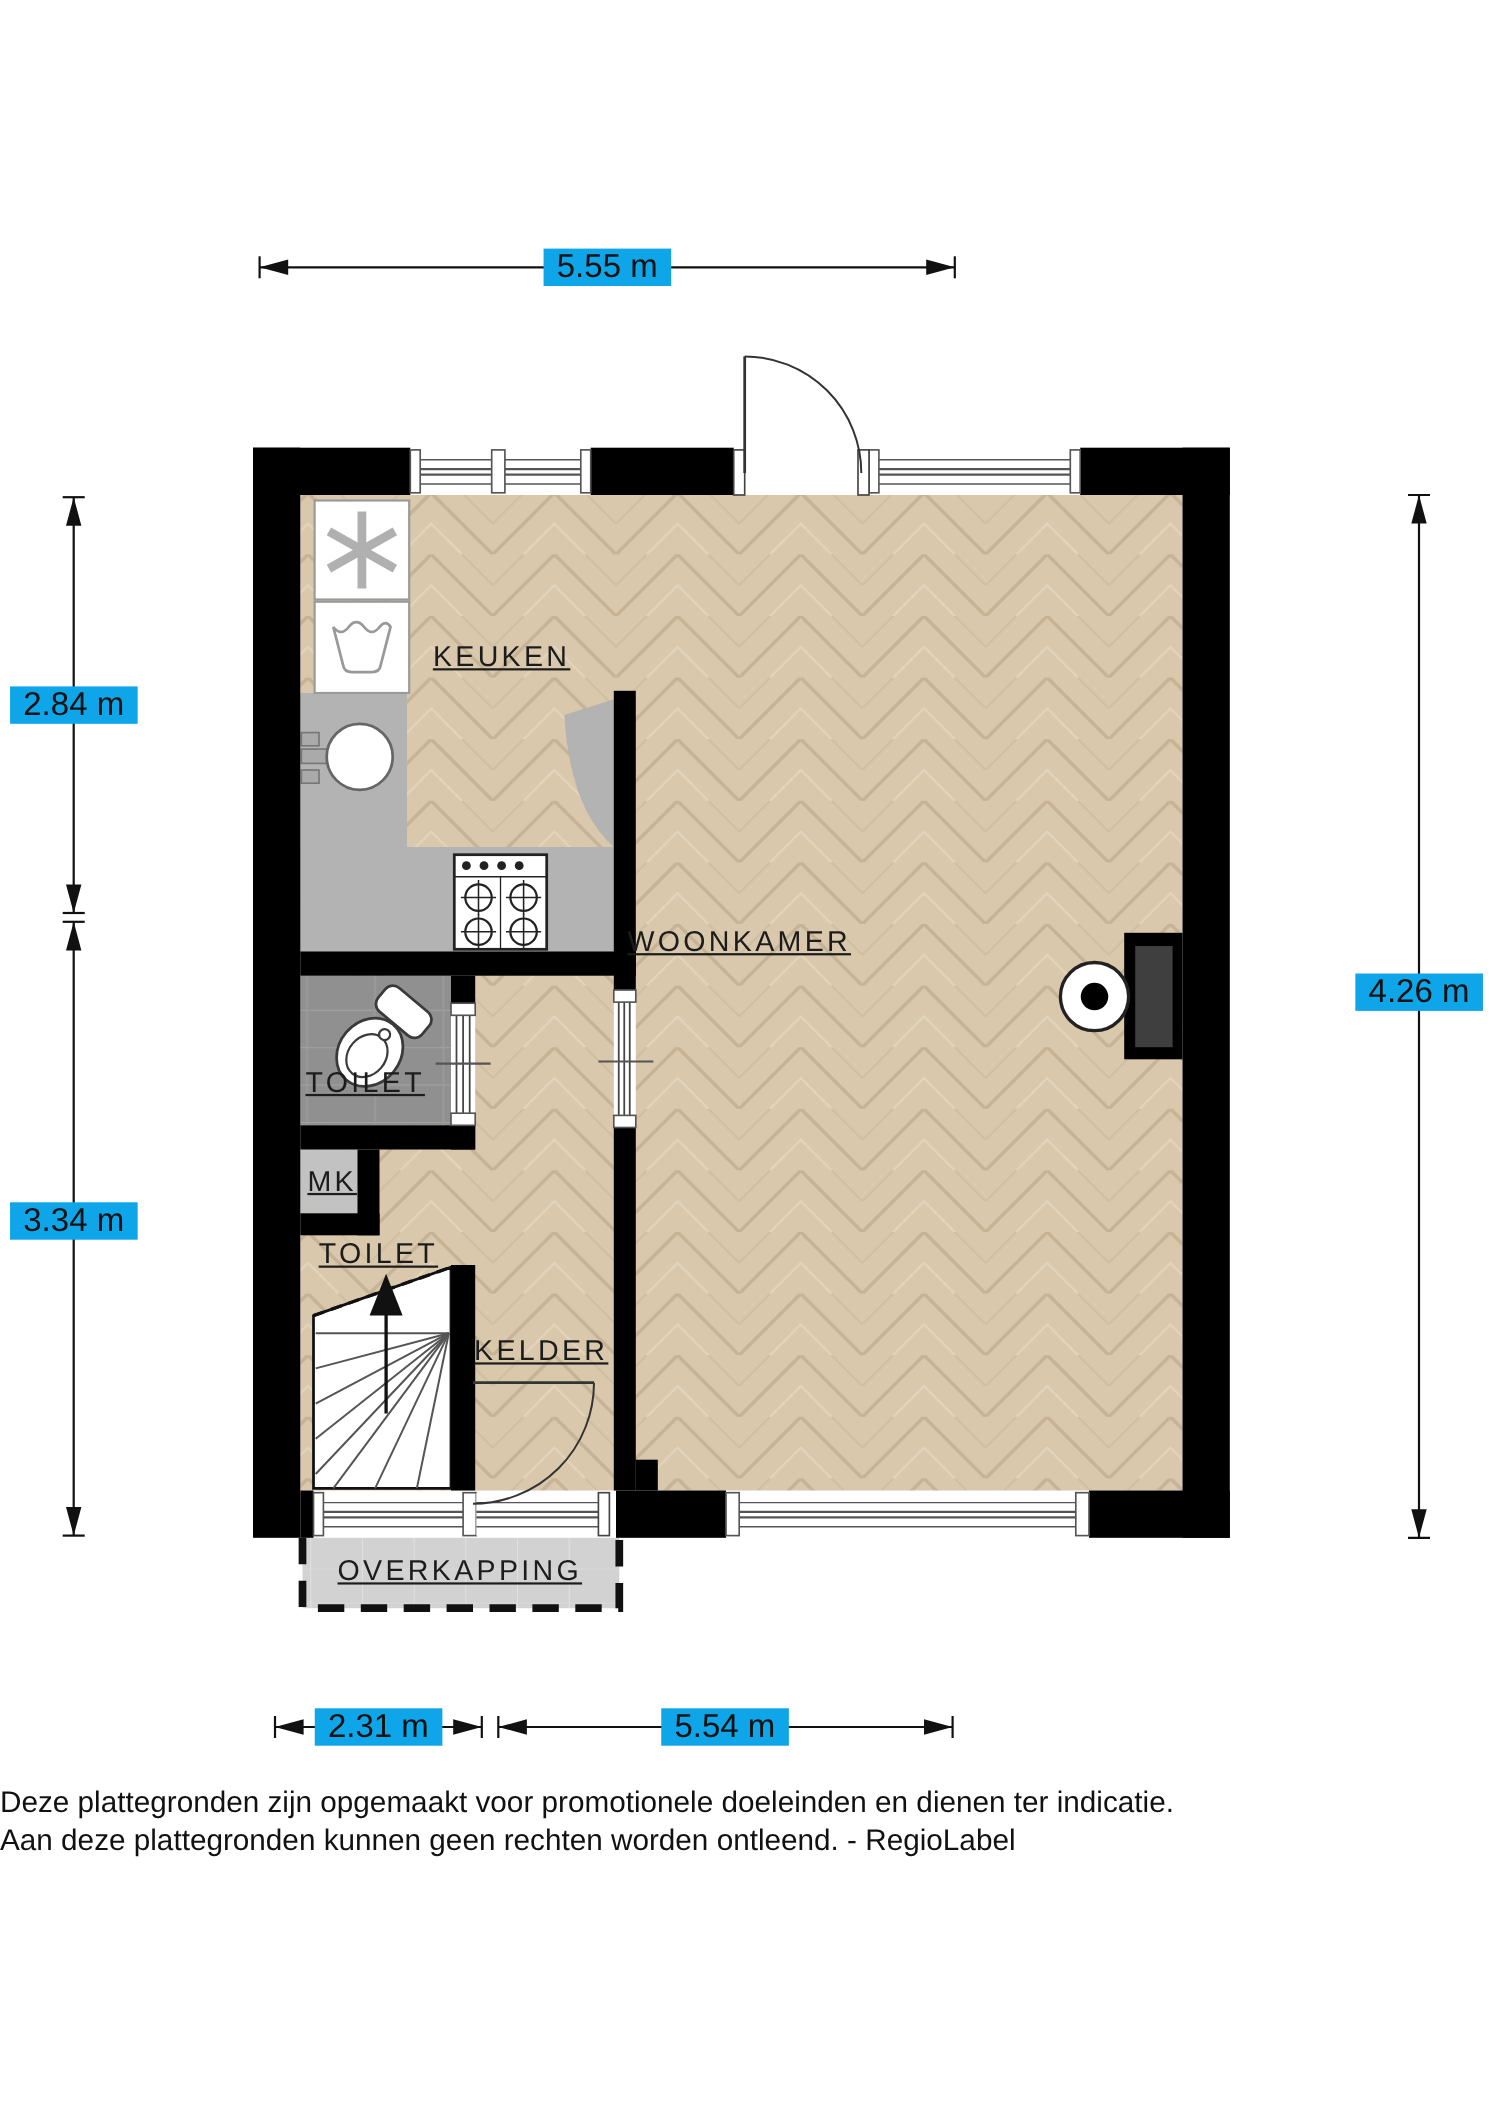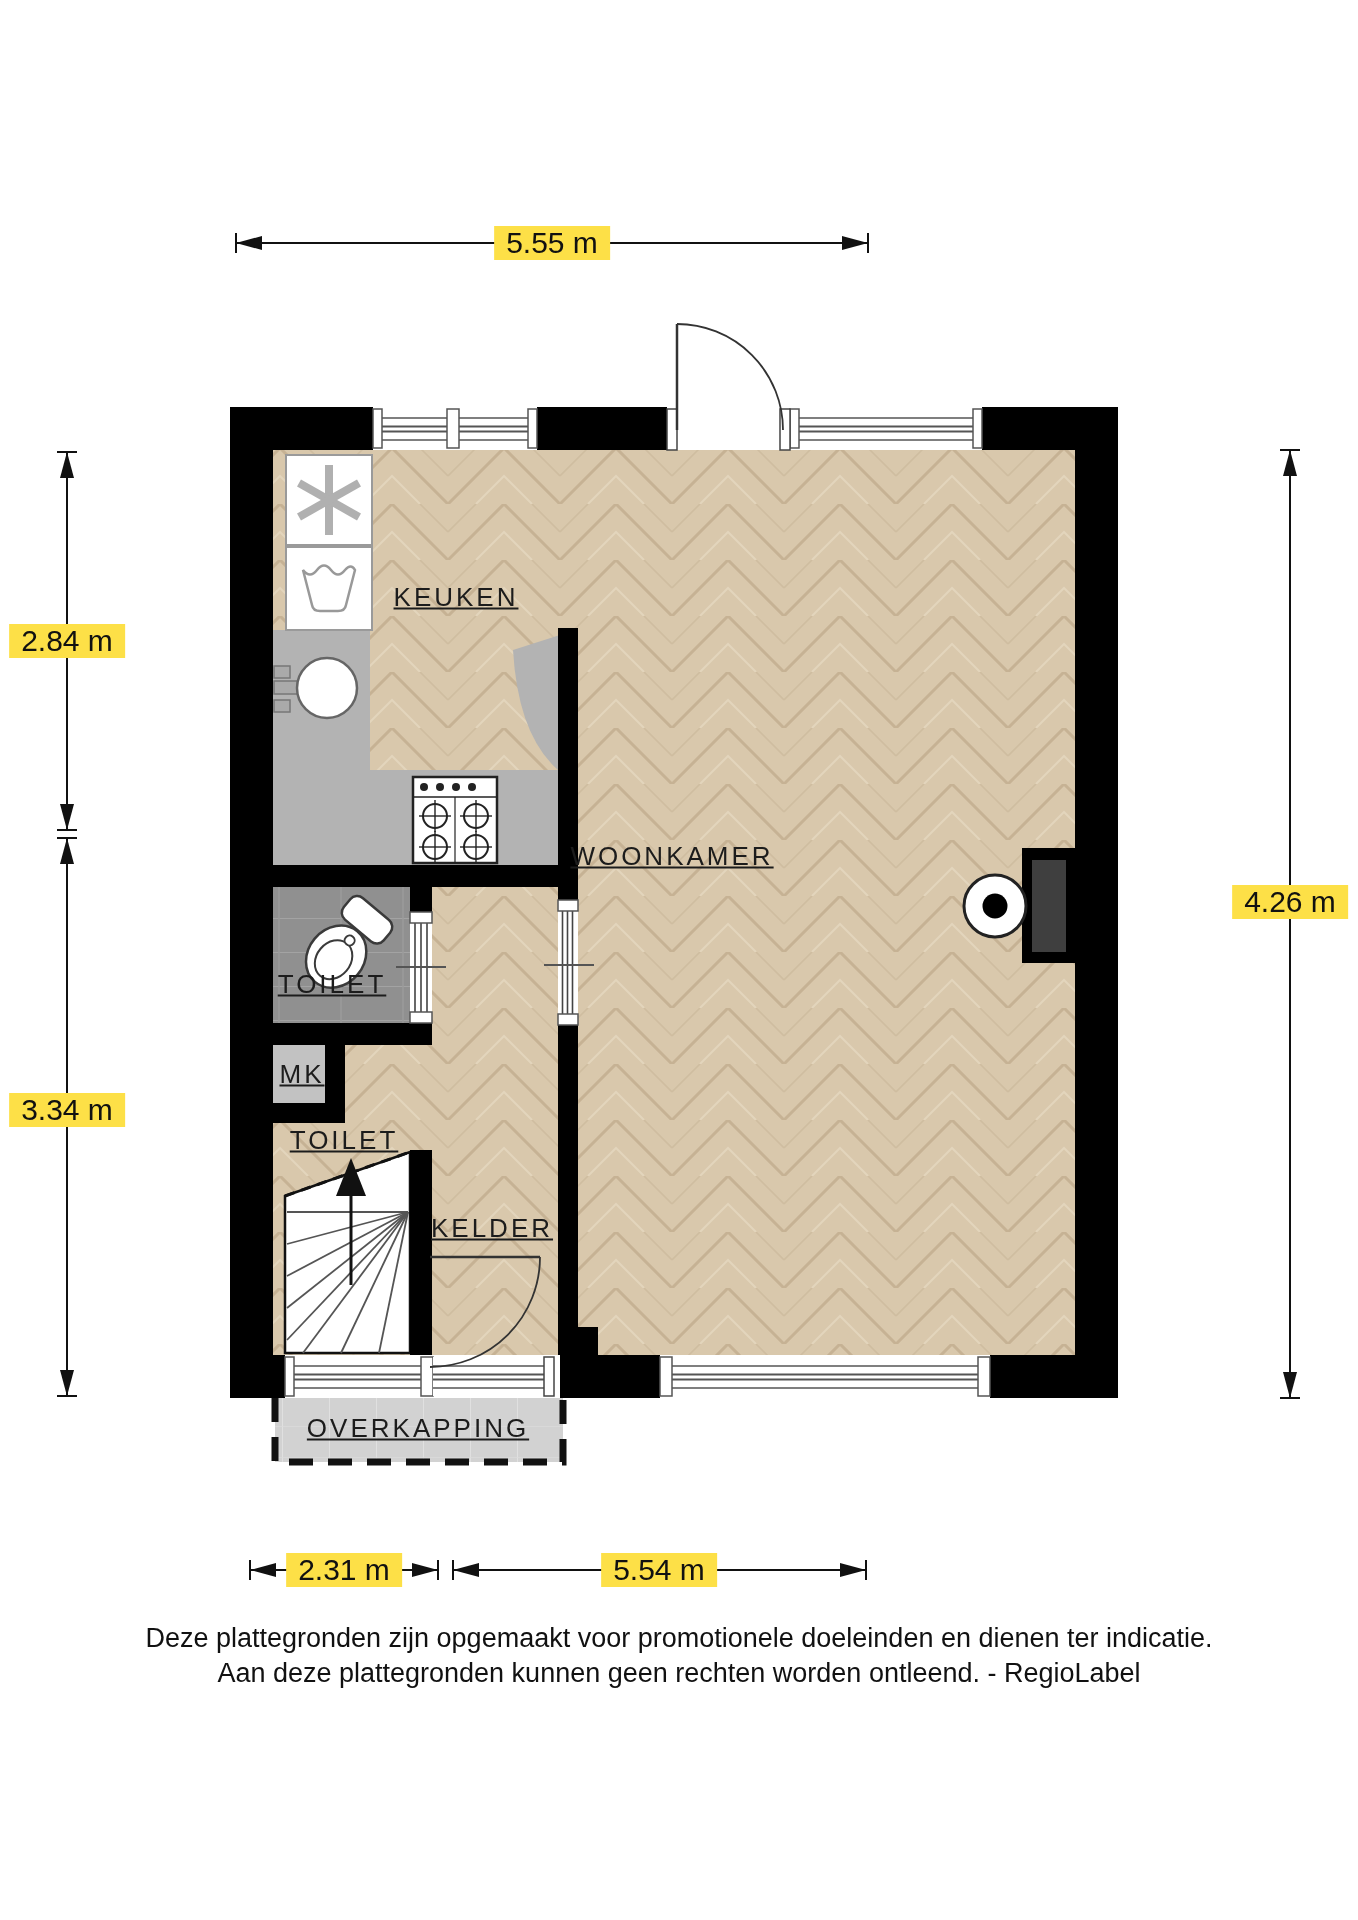--- a/index.html
+++ b/index.html
@@ -7,25 +7,25 @@
     position:relative;width:1358px;height:1920px;background:#ffffff;overflow:hidden;
     font-family:"Liberation Sans", sans-serif;
   }
   .plan-svg{position:absolute;left:0;top:0;}
   .lbl{
     position:absolute;transform:translate(-50%,-50%);
     font-size:26px;letter-spacing:3px;color:#1c1c1c;white-space:nowrap;font-weight:400;text-decoration:underline;
   }
   .dimlbl{
     position:absolute;transform:translate(-50%,-50%);
-    font-size:30px;letter-spacing:0;color:#111;background:#fde047;
+    font-size:30px;letter-spacing:0;color:#111;background:#0ea5e9;
     padding:0 12px;white-space:nowrap;font-weight:400;
   }
   .footer-line{
-    position:absolute;left:0;width:100%;text-align:center;
+    position:absolute;left:0;width:100%;text-align:left;
     font-size:27px;color:#111;white-space:nowrap;font-weight:400;
   }
 </style>
 </head>
 <body>
 
 <div class="page">
 
   <svg class="plan-svg" width="1358" height="1920" viewBox="0 0 1358 1920">
     <defs>

